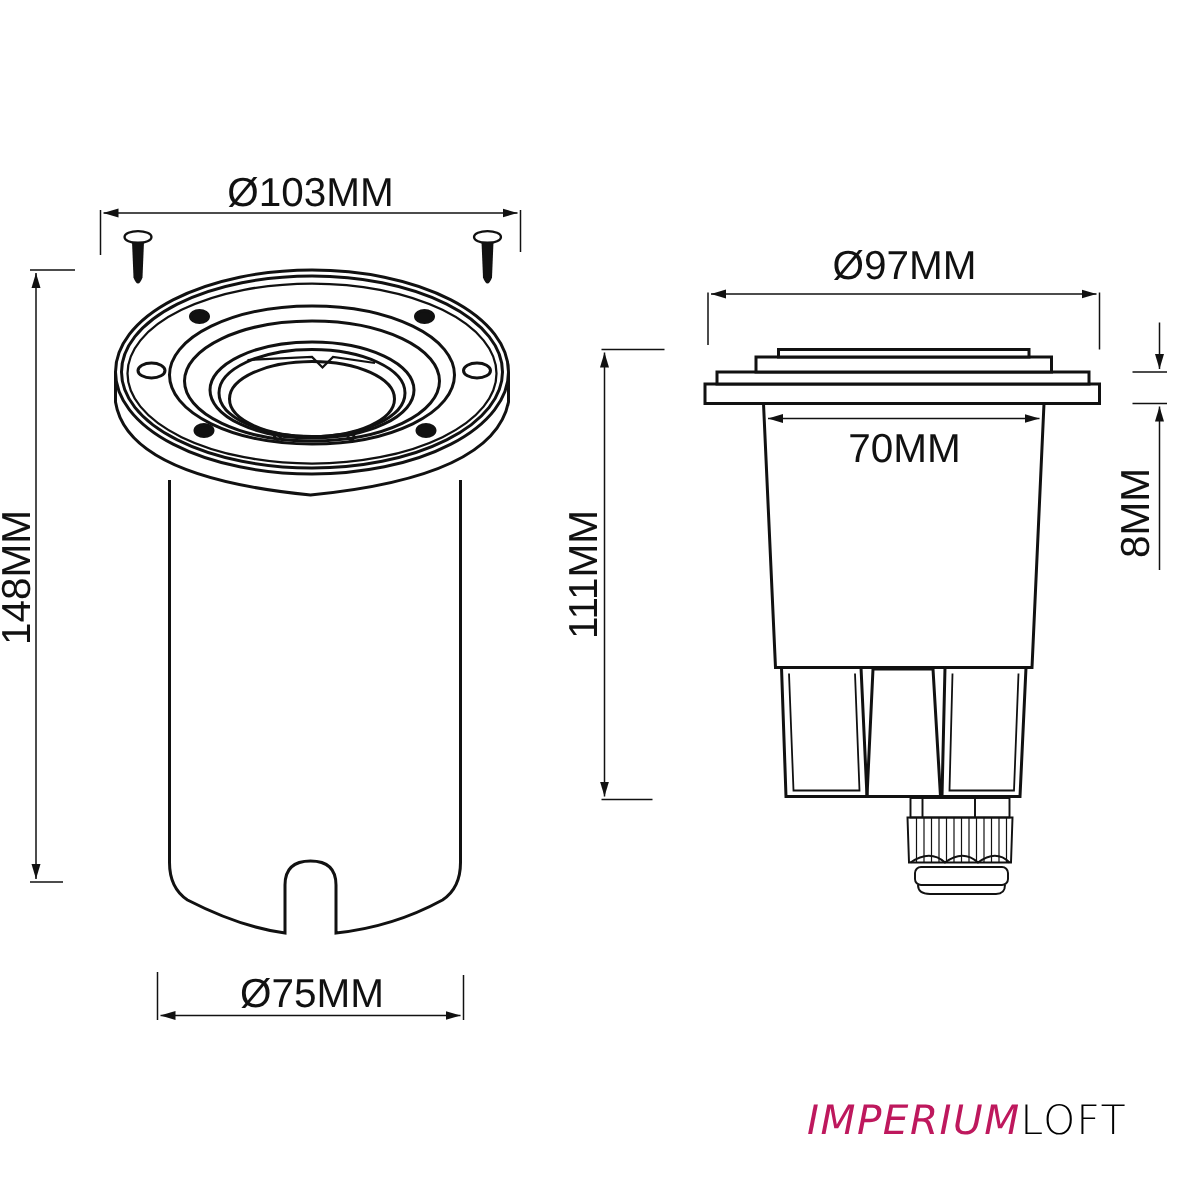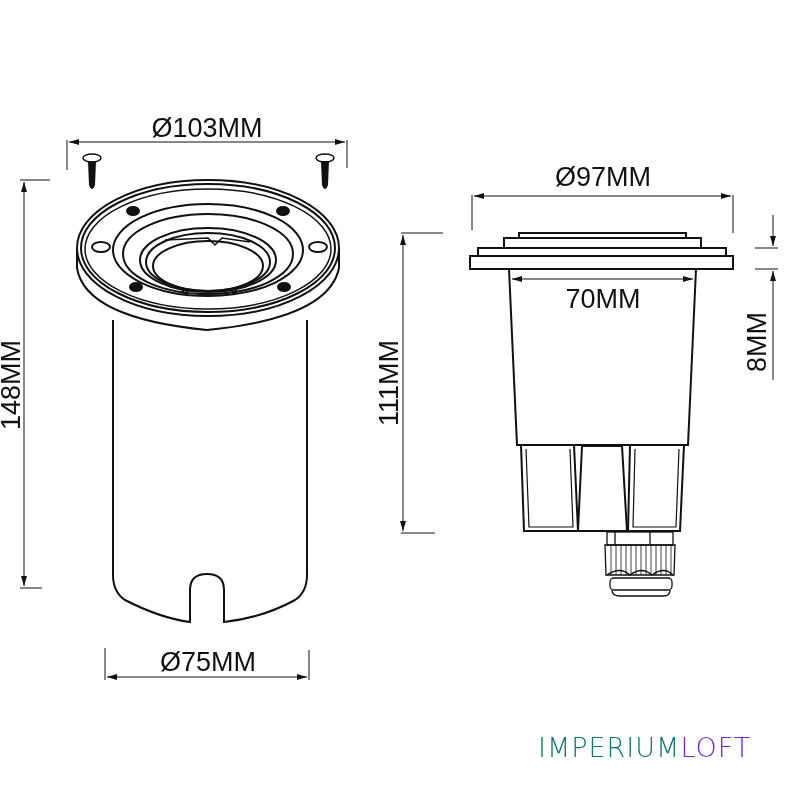--- a/index.html
+++ b/index.html
@@ -1,21 +1,21 @@
 <!DOCTYPE html>
 <html><head>
   <meta charset="utf-8">
   <style>
     html, body { margin: 0; padding: 0; background: #ffffff; }
     body { width: 800px; height: 800px; position: relative; overflow: hidden; font-family: "Liberation Sans", sans-serif; }
     #drawing { position: absolute; left: 0; top: 0; width: 800px; height: 800px; }
     .dim-text { font-family: "Liberation Sans", sans-serif; font-size: 27px; fill: #111111; }
     .brand { position: absolute; left: 538px; top: 732px; font-family: "DejaVu Sans", sans-serif; font-size: 27px; letter-spacing: 1px; font-weight: 300; }
-    .brand .a { color: #0f766e; }
-    .brand .b { color: #6d28d9; }
+    .brand .a { color: #be185d; font-style: italic; }
+    .brand .b { color: #000000; }
   </style>
 </head>
 <body>
 
 <svg id="drawing" viewBox="0 0 800 800" xmlns="http://www.w3.org/2000/svg">
   <defs>
     <marker id="arr" viewBox="0 0 10 10" refX="10" refY="5" markerWidth="10" markerHeight="10" orient="auto-start-reverse">
       <path d="M0,2 L10,5 L0,8 z" fill="#111"></path>
     </marker>
   </defs>

